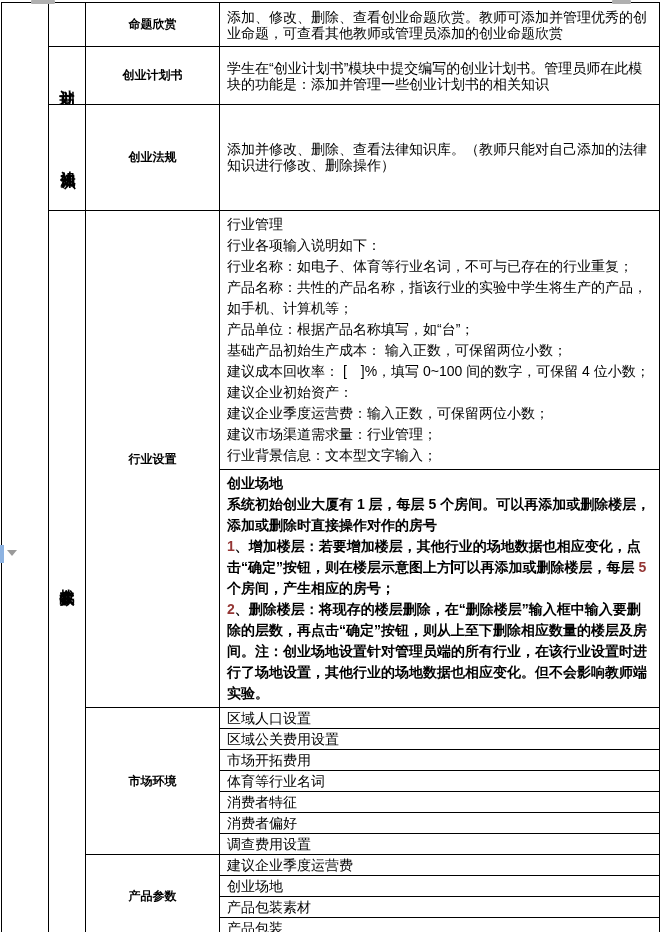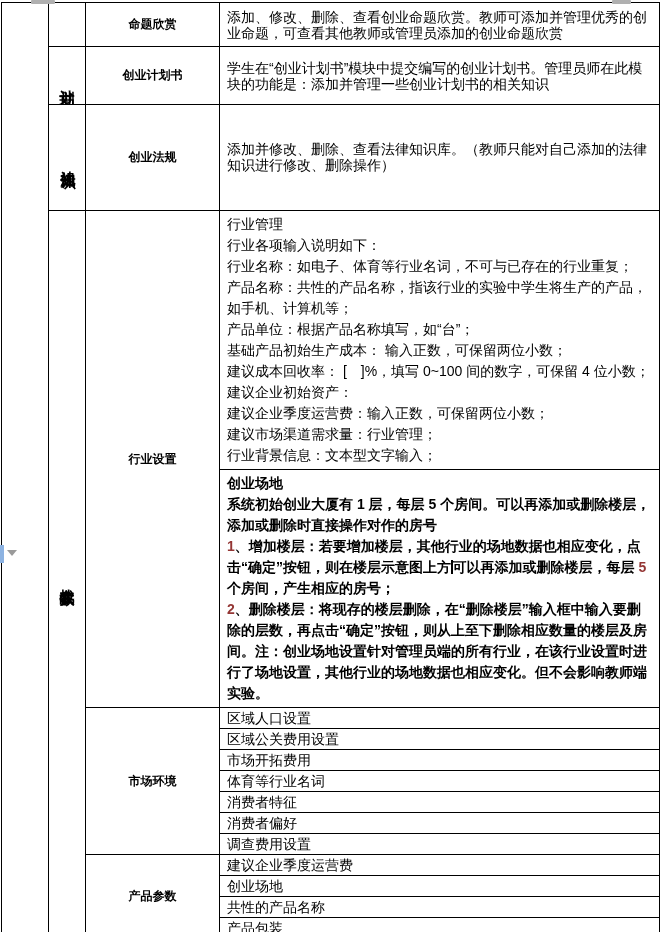--- a/index.html
+++ b/index.html
@@ -123,19 +123,19 @@
       </tr>
 
   <tr class="rs">
     <td class="cell-c" rowspan="4">产品参数</td>
     <td class="small">建议企业季度运营费</td>
   </tr>
   <tr class="rs">
         <td class="small">创业场地</td>
       </tr>
   <tr class="rs">
-        <td class="small">共性的产品名称</td>
+        <td class="small">产品包装素材</td>
       </tr>
   <tr class="rs">
         <td class="small">产品包装</td>
       </tr>
 </tbody>
   </table>
 
 </body></html>

